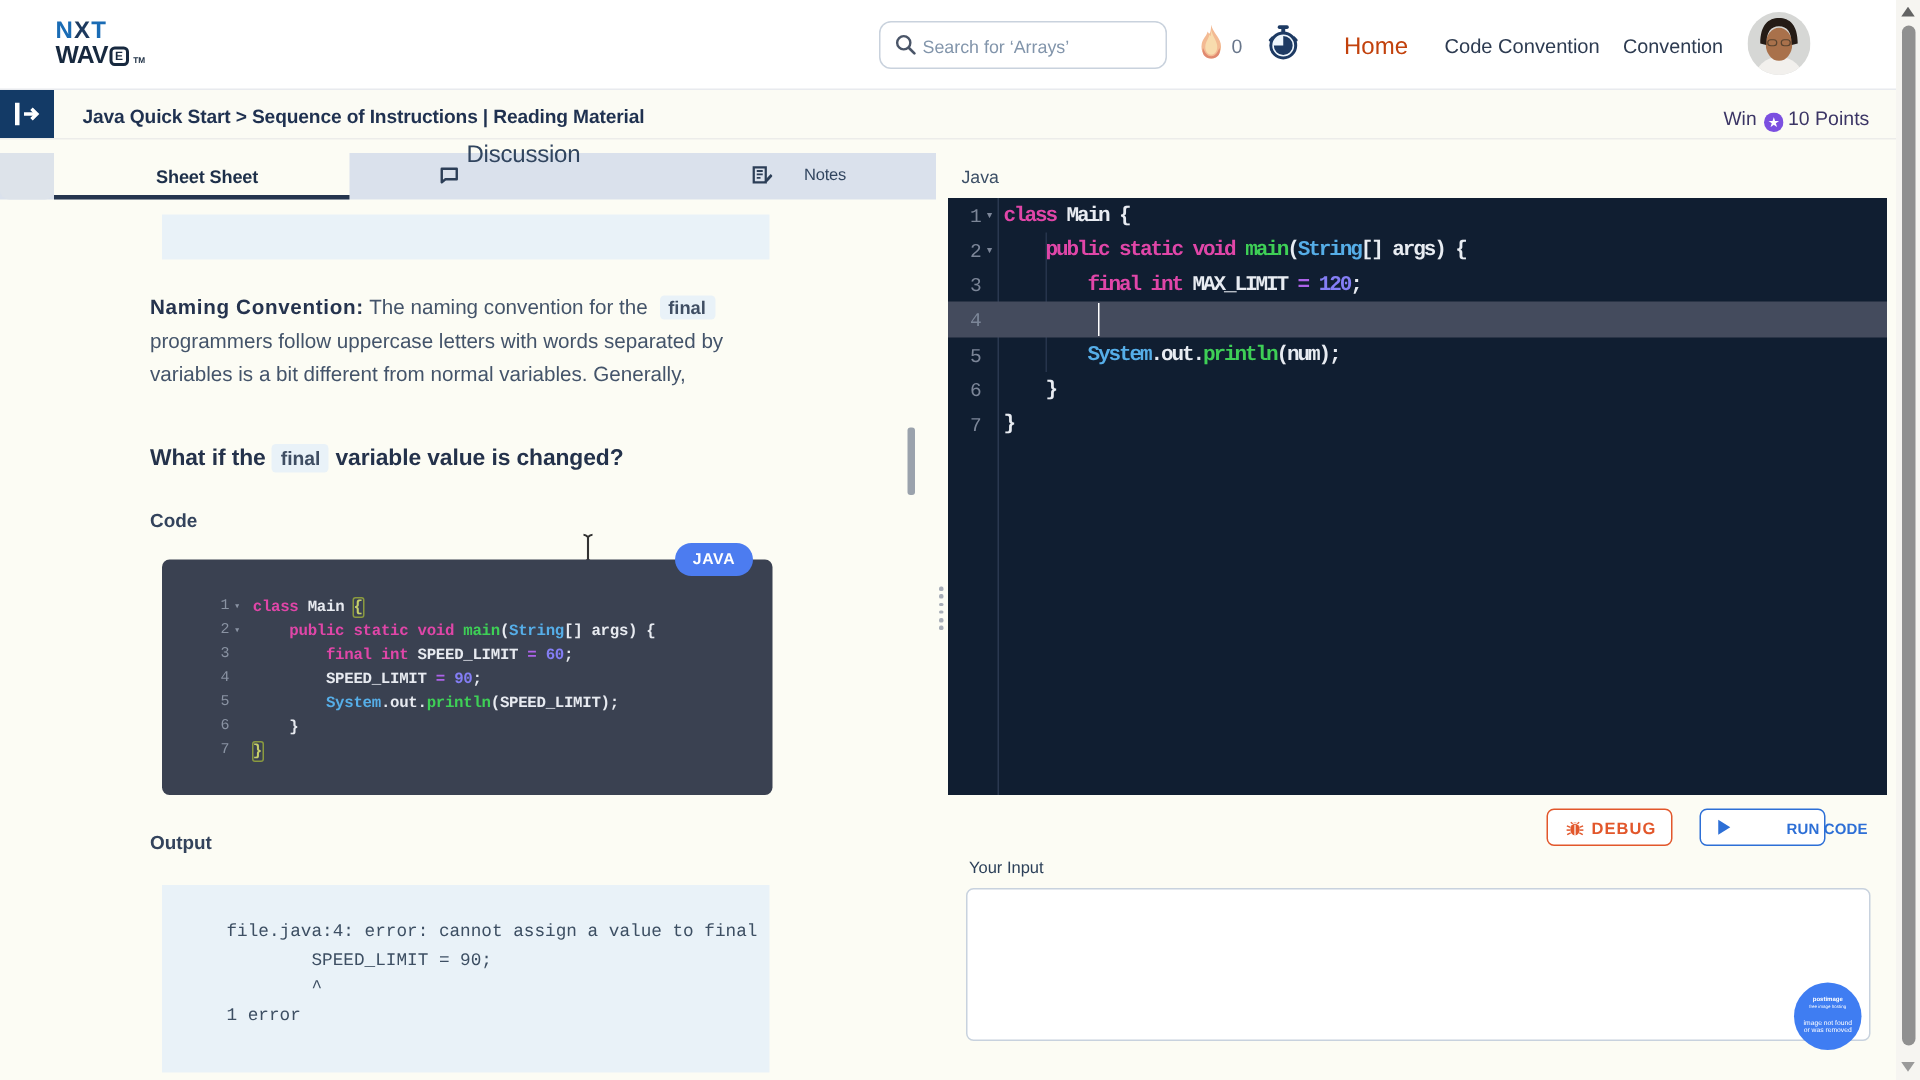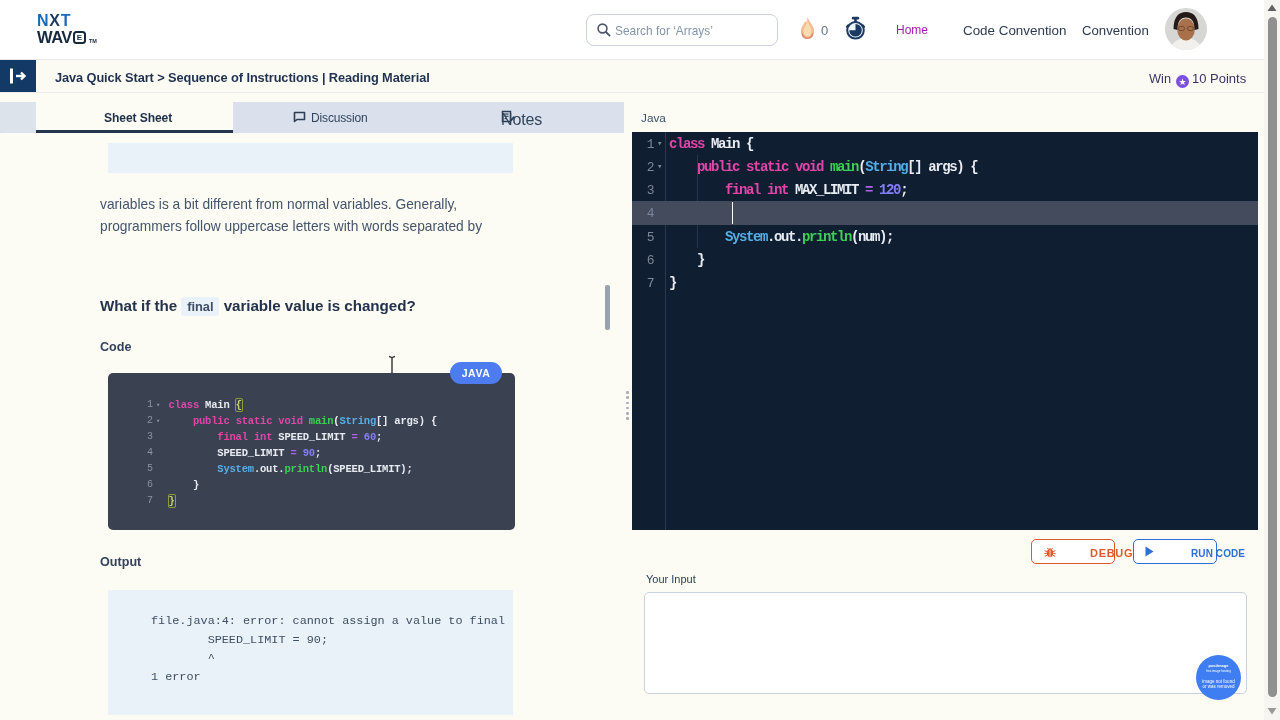--- a/index.html
+++ b/index.html
@@ -38,21 +38,21 @@
 <div class="abs" style="left:821px;top:23px;font-size:13px;color:#67758a;">0</div>
 
 <svg class="abs" style="left:845px;top:16px;" width="21" height="24" viewBox="0 0 21 24">
   <rect x="6.8" y="0.8" width="7.4" height="2.6" rx="1.2" fill="#1d3a63"></rect>
   <rect x="9.2" y="2.6" width="2.6" height="3.4" fill="#1d3a63"></rect>
   <line x1="3.2" y1="9.2" x2="1.8" y2="10.8" stroke="#1d3a63" stroke-width="1.8" stroke-linecap="round"></line>
   <line x1="17.8" y1="9.2" x2="19.2" y2="10.8" stroke="#1d3a63" stroke-width="1.8" stroke-linecap="round"></line>
   <circle cx="10.5" cy="14.3" r="8.3" fill="#eef6fc" stroke="#1d3a63" stroke-width="2"></circle>
   <path d="M10.5 14.3 L10.5 8 A6.3 6.3 0 1 1 4.2 14.3 Z" fill="#1d3a63"></path>
 </svg>
-<div class="abs" style="left:896px;top:23px;font-size:12px;font-weight:500;color:#a21caf;text-align:center;">Home</div>
+<div class="abs" style="left:896px;top:23px;font-size:16px;font-weight:500;color:#c2410c;text-align:center;">Home</div>
 <div class="abs" style="left:963px;top:23px;font-size:13.4px;font-weight:500;color:#2d3b51;">Code Convention</div>
 <div class="abs" style="left:1082px;top:23px;font-size:13.2px;color:#2d3b51;">Convention</div>
 
 <svg class="abs" style="left:1165px;top:8px;" width="42" height="42" viewBox="0 0 42 42">
   <defs>
       <clipPath id="av">
         <circle cx="21" cy="21" r="21"></circle>
       </clipPath>
     </defs>
   <g clip-path="url(#av)">
@@ -81,35 +81,36 @@
   </svg>
 <div class="abs" style="left:1192px;top:71px;font-size:13px;font-weight:500;color:#3b3565;">10 Points</div>
 
 <div class="abs" style="left:0;top:102px;width:624px;height:31px;background:#dae1ec;"></div>
 <div class="abs" style="left:0;top:102px;width:36px;height:31px;background:#dde3ea;border-radius:0 0 6px 6px;"></div>
 <div class="abs" style="left:36px;top:102px;width:197px;height:31px;background:#fcfcf4;border-bottom:3px solid #25354e;"></div>
 <div class="abs" style="left:104px;top:111px;font-size:12.1px;font-weight:bold;letter-spacing:-0.1px;color:#1d2f49;">Sheet Sheet</div>
 <svg class="abs" style="left:293px;top:111px;" width="13" height="12" viewBox="0 0 13 12">
     <path d="M1.5 1.5 h10 v7 h-7.5 l-2.5 2 v-2 z" fill="none" stroke="#2c3e57" stroke-width="1.6" stroke-linejoin="round"></path>
   </svg>
-<div class="abs" style="left:311px;top:111px;font-size:12px;letter-spacing:-0.15px;color:#31455f;">Discussion</div>
+<div class="abs" style="left:311px;top:95px;font-size:16px;letter-spacing:-0.15px;color:#31455f;">Discussion</div>
 <svg class="abs" style="left:501px;top:110px;" width="14" height="13" viewBox="0 0 14 13">
     <path d="M1.5 1.5 h8 v10 h-8 z" fill="none" stroke="#2c3e57" stroke-width="1.5"></path>
     <line x1="3.5" y1="4" x2="7.5" y2="4" stroke="#2c3e57" stroke-width="1.2"></line>
     <line x1="3.5" y1="6.3" x2="7.5" y2="6.3" stroke="#2c3e57" stroke-width="1.2"></line>
     <line x1="3.5" y1="8.6" x2="6" y2="8.6" stroke="#2c3e57" stroke-width="1.2"></line>
     <path d="M12.8 6 l-3.6 3.8 -0.6 2 2 -0.7 3.5 -3.7 z" fill="#2c3e57"></path>
   </svg>
-<div class="abs" style="left:501px;top:111px;font-size:16px;letter-spacing:-0.15px;color:#31455f;">Notes</div>
+<div class="abs" style="left:536px;top:111px;font-size:11px;letter-spacing:-0.15px;color:#31455f;">Notes</div>
 
 <div class="abs" style="left:108px;top:143px;width:405px;height:30px;background:#e9f2f8;"></div>
 
 <div class="abs" style="left:100px;top:194px;font-size:13.75px;line-height:21.8px;color:#44546a;white-space:nowrap;">
+  <div><b style="color:#25334e;letter-spacing:0.45px;">Naming Convention:</b> The naming convention for the&nbsp; <span class="chip" style="font-size:12.2px;padding:1px 6px;">final</span></div>
+  <div>programmers follow uppercase letters with words separated by</div>
   <div>variables is a bit different from normal variables. Generally,</div>
-  <div>programmers follow uppercase letters with words separated by</div>
 </div>
 
 <div class="abs" style="left:100px;top:297px;font-size:15.2px;font-weight:bold;letter-spacing:-0.05px;color:#24324b;white-space:nowrap;">What if the <span class="chip" style="font-size:12.9px;padding:2px 6px;">final</span> variable value is changed?</div>
 
 <div class="abs" style="left:100px;top:340px;font-size:12.6px;font-weight:bold;color:#33435c;">Code</div>
 
 <svg class="abs" style="left:386px;top:355px;" width="12" height="21" viewBox="0 0 12 21">
     <path d="M3 1.5 C4.5 1.5 5.2 2.2 6 3 C6.8 2.2 7.5 1.5 9 1.5 M3 19.5 C4.5 19.5 5.2 18.8 6 18 C6.8 18.8 7.5 19.5 9 19.5 M6 3 L6 18" fill="none" stroke="#333" stroke-width="1.4"></path>
   </svg>
 
@@ -181,21 +182,21 @@
   <line x1="3.2" y1="2.2" x2="4.4" y2="3.2" stroke="#e2572b" stroke-width="0.9"></line>
   <line x1="8.8" y1="2.2" x2="7.6" y2="3.2" stroke="#e2572b" stroke-width="0.9"></line>
   <line x1="6" y1="3.8" x2="6" y2="10.6" stroke="#fff" stroke-width="0.8"></line>
   <line x1="0.6" y1="4.6" x2="3" y2="5.6" stroke="#e2572b" stroke-width="1"></line>
   <line x1="11.4" y1="4.6" x2="9" y2="5.6" stroke="#e2572b" stroke-width="1"></line>
   <line x1="0.4" y1="7.4" x2="2.9" y2="7.4" stroke="#e2572b" stroke-width="1"></line>
   <line x1="11.6" y1="7.4" x2="9.1" y2="7.4" stroke="#e2572b" stroke-width="1"></line>
   <line x1="0.8" y1="10.4" x2="3.1" y2="9.2" stroke="#e2572b" stroke-width="1"></line>
   <line x1="11.2" y1="10.4" x2="8.9" y2="9.2" stroke="#e2572b" stroke-width="1"></line>
 </svg>
-<div class="abs" style="left:1061px;top:547px;font-size:11px;font-weight:bold;letter-spacing:0.7px;color:#e2572b;margin-left:29px;">DEBUG</div>
+<div class="abs" style="left:1061px;top:547px;font-size:11px;font-weight:bold;letter-spacing:0.7px;color:#e2572b;">DEBUG</div>
 
 <div class="abs" style="left:1133px;top:539px;width:84px;height:25px;border:1.5px solid #2d6fd6;border-radius:5px;background:#fff;"></div>
 <svg class="abs" style="left:1144px;top:545px;" width="11" height="13" viewBox="0 0 11 13">
     <path d="M1.5 1.5 L9.5 6.5 L1.5 11.5 Z" fill="#2d6fd6"></path>
   </svg>
 <div class="abs" style="left:1159px;top:547.5px;font-size:10px;font-weight:bold;letter-spacing:0.1px;color:#2d6fd6;padding-left:32px;">RUN CODE</div>
 
 <div class="abs" style="left:646px;top:573px;font-size:11px;color:#2c4059;">Your Input</div>
 <div class="abs" style="left:644px;top:592px;width:603px;height:102px;border:1.5px solid #c8d2de;border-radius:5px;background:#fff;"></div>
 

